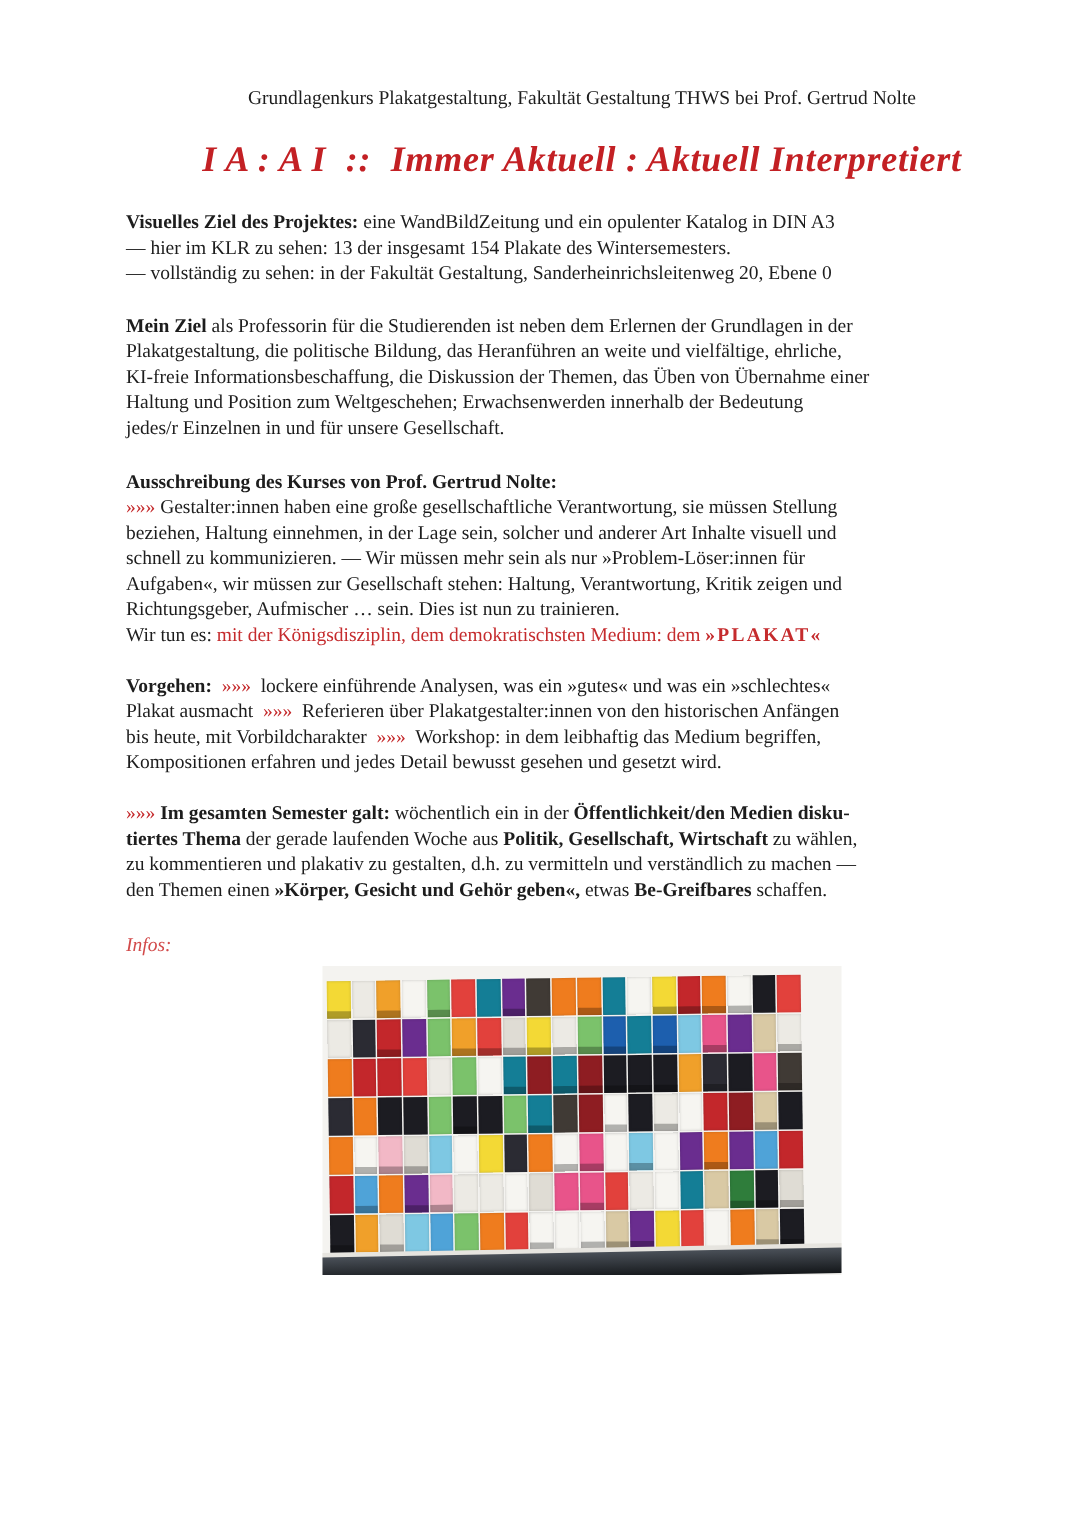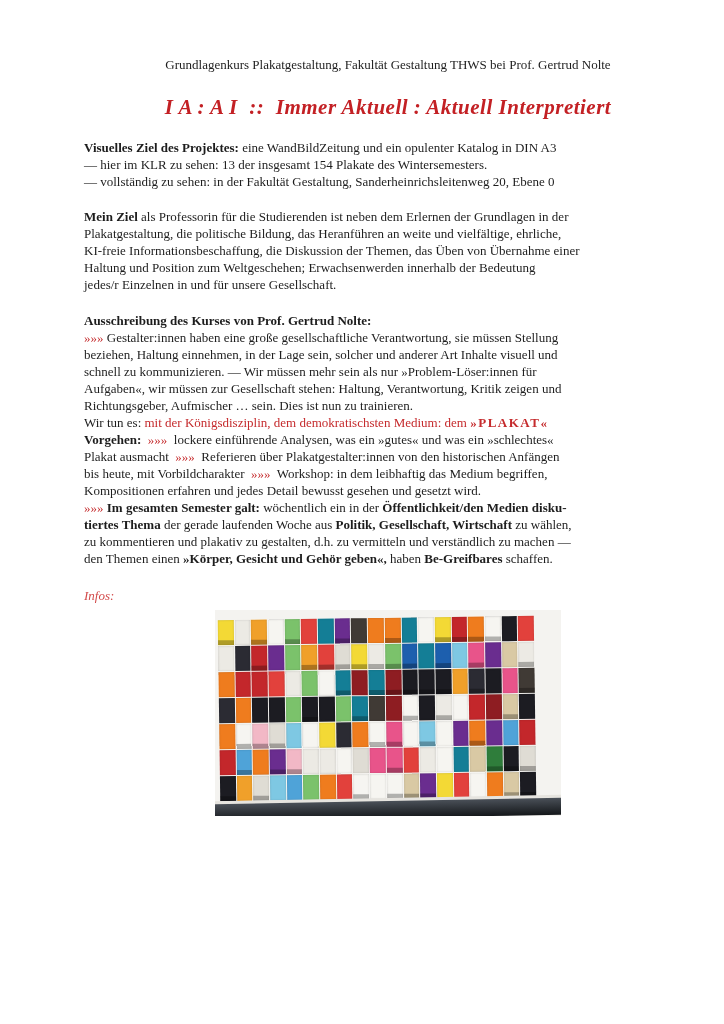--- a/index.html
+++ b/index.html
@@ -9,40 +9,40 @@
     font-family:"Liberation Serif","DejaVu Serif",serif;
     color:#1d1d1d;
   }
   .content { padding:56px 32px 0 84px; }
 
   .header-line {
     font-size:13px; line-height:17px; text-align:center; margin:0;
   }
   .title {
     margin:21px 0 0 0; text-align:center;
-    font-size:21px; line-height:27px; font-weight:bold; font-style:italic;
+    font-size:24px; line-height:27px; font-weight:bold; font-style:italic;
     letter-spacing:0.5px; color:#c32024; white-space:pre;
   }
   .subtitle {
     margin:0; text-align:center; font-size:13.5px; line-height:17px;
     font-weight:bold; font-style:italic; letter-spacing:0.9px; color:#d24a4a;
   }
   .invitation {
     margin:0; text-align:center; font-size:13px; line-height:16px; font-style:italic;
   }
   .dates {
     margin:0; text-align:center; font-size:14px; line-height:17px; font-weight:bold;
   }
 
   .body {
     margin:0; font-size:13px; line-height:17px; white-space:pre-wrap; width:604px;
   }
   .mt1 { margin-top:18px; }
   .mt2 { margin-top:19px; }
-  .mt3 { }
+  .mt3 { margin-top:17px; }
 
   .b  { font-weight:bold; }
   .i  { }
   .r  { color:#c52b2d; }
   .rb { color:#c52b2d; font-weight:bold; }
   .sp { letter-spacing:1.5px; }
 
   .infos { margin-top:20px; font-size:13px; line-height:17px; }
   .infos-label { display:block; color:#d24a4a; font-style:italic; }
   .doc-link {
@@ -105,21 +105,21 @@
 Wir tun es: </span><span class="r">mit der Königsdisziplin, dem demokratischsten Medium: dem </span><span class="rb sp">»PLAKAT«</span></p>
 
     <p class="body mt3"><span class="b">Vorgehen:</span><span>  </span><span class="r">»»»</span><span>  lockere einführende Analysen, was ein »gutes« und was ein »schlechtes«
 Plakat ausmacht  </span><span class="r">»»»</span><span>  Referieren über Plakatgestalter:innen von den historischen Anfängen
 bis heute, mit Vorbildcharakter  </span><span class="r">»»»</span><span>  Workshop: in dem leibhaftig das Medium begriffen,
 Kompositionen erfahren und jedes Detail bewusst gesehen und gesetzt wird.</span></p>
 
     <p class="body mt3"><span class="r">»»» </span><span class="b">Im gesamten Semester galt:</span><span> wöchentlich ein in der </span><span class="b">Öffentlichkeit/den Medien disku-
 tiertes Thema</span><span> der gerade laufenden Woche aus </span><span class="b">Politik, Gesellschaft, Wirtschaft</span><span> zu wählen,
 zu kommentieren und plakativ zu gestalten, d.h. zu vermitteln und verständlich zu machen —
-den Themen einen </span><span class="b">»Körper, Gesicht und Gehör geben«,</span><span> haben </span><span class="b">Be-Greifbares</span><span> schaffen.</span></p>
+den Themen einen </span><span class="b">»Körper, Gesicht und Gehör geben«,</span><span> etwas </span><span class="b">Be-Greifbares</span><span> schaffen.</span></p>
 
     <div class="infos">
       <span class="infos-label">Infos:</span>
     </div>
 
     <div class="photo">
       <div class="photo-inner">
         <div class="poster-grid" id="poster-grid">
             <div class="tile" style="background: rgb(243, 217, 53); box-shadow: rgba(0, 0, 0, 0.28) 0px -5px 0px inset, rgba(0, 0, 0, 0.18) 0px 0px 2px inset;"></div>
             <div class="tile" style="background: rgb(236, 234, 228);"></div>

